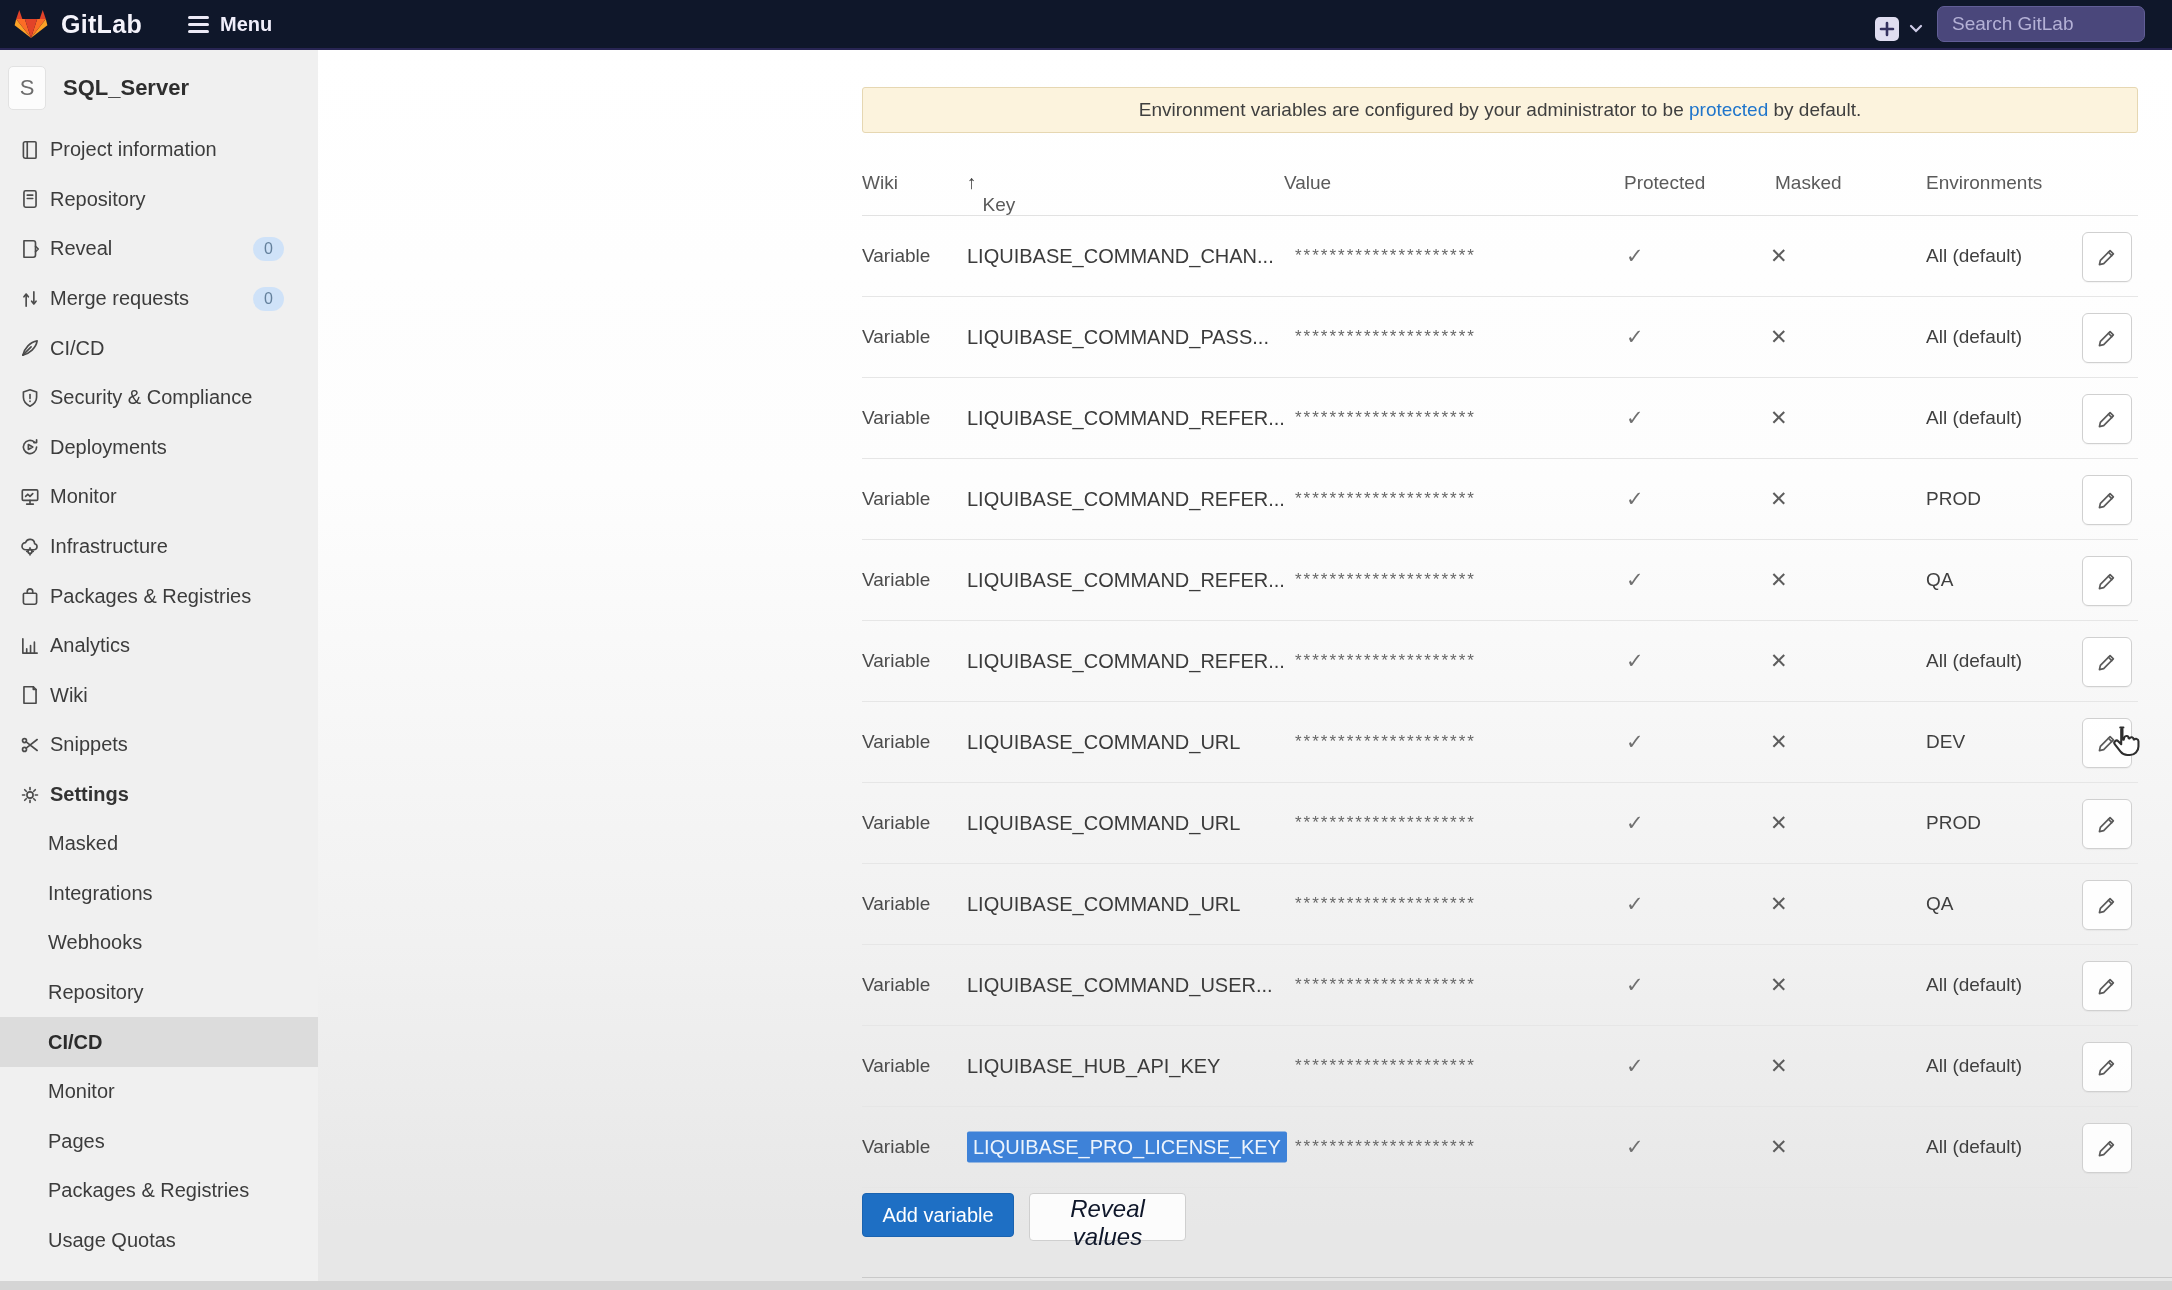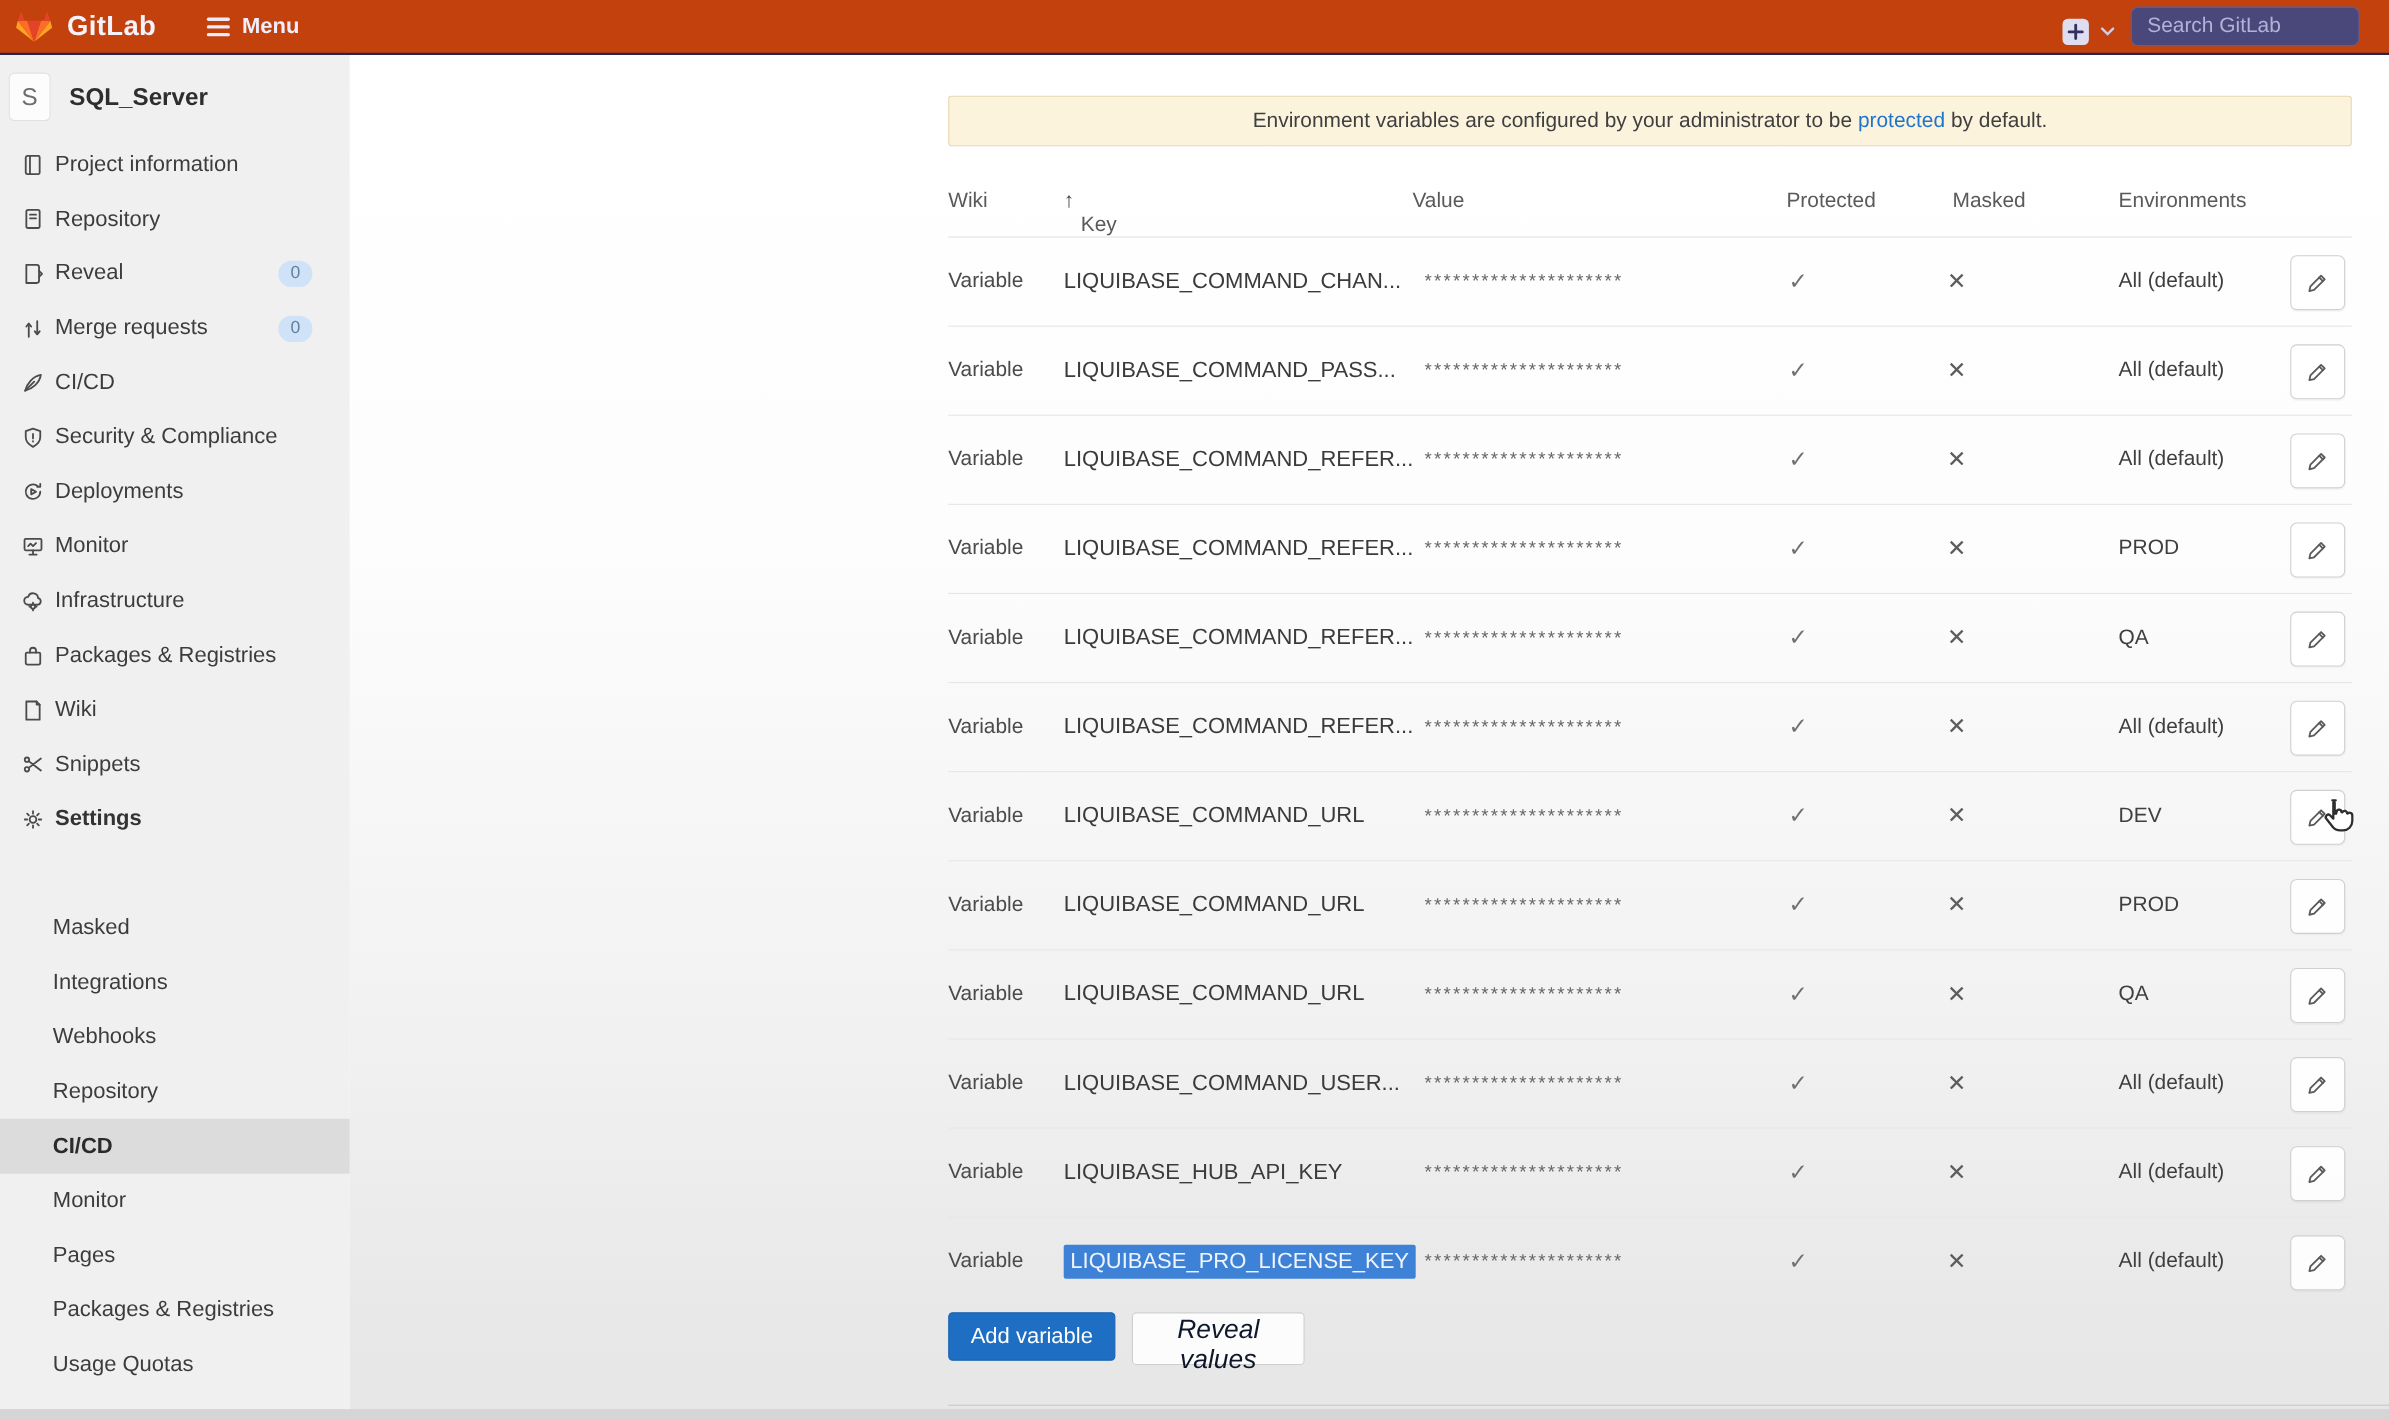--- a/index.html
+++ b/index.html
@@ -1,20 +1,20 @@
 <!DOCTYPE html>
 <html><head>
 <meta charset="utf-8">
 <style>
   html,body{margin:0;padding:0;background:#fff;}
   .screen{position:relative;width:2172px;height:1290px;overflow:hidden;
           font-family:"Liberation Sans",sans-serif;background:#ffffff;}
 
   
-  .topbar{position:absolute;left:0;top:0;width:100%;height:50px;background:#c2410c;
+  .topbar{position:absolute;left:0;top:0;width:100%;height:50px;background:#0f172a;
           border-bottom:2px solid #282553;display:flex;align-items:center;
           padding:0 27px 0 14px;box-sizing:border-box;}
   .logo-link{display:flex;align-items:center;gap:13px;}
   .brand{color:#f4f3fb;font-size:25px;font-weight:600;letter-spacing:.3px;}
   .menu-btn{display:flex;align-items:center;gap:11px;margin-left:46px;cursor:pointer;}
   .burger{display:flex;flex-direction:column;gap:4px;}
   .burger i{display:block;width:21px;height:3px;background:#eceaf6;border-radius:2px;}
   .menu-label{color:#f0eefb;font-size:20px;font-weight:700;}
   .tb-right{margin-left:auto;display:flex;align-items:flex-end;gap:14px;}
   .plusbox{display:flex;align-items:center;gap:9px;cursor:pointer;}
@@ -232,20 +232,30 @@
               <path d="M5 7.5h10a1 1 0 0 1 1 1V16a1.5 1.5 0 0 1-1.5 1.5h-9A1.5 1.5 0 0 1 4 16V8.5a1 1 0 0 1 1-1z"></path>
               <path d="M7.5 7.5V6a2.5 2.5 0 0 1 5 0v1.5"></path>
             </svg>
           </span>
           <span class="lbl">Packages &amp; Registries</span>
 
         </li>
         <li>
           <span class="ico">
             <svg viewBox="0 0 20 20" width="22" height="22" fill="none" stroke="#4b4b4b" stroke-width="1.5" stroke-linecap="round" stroke-linejoin="round">
+              <path d="M3.5 3.5v13h13"></path>
+              <path d="M7 16.5v-4M10.5 16.5v-7M14 16.5v-10"></path>
+            </svg>
+          </span>
+          <span class="lbl">Analytics</span>
+
+        </li>
+        <li>
+          <span class="ico">
+            <svg viewBox="0 0 20 20" width="22" height="22" fill="none" stroke="#4b4b4b" stroke-width="1.5" stroke-linecap="round" stroke-linejoin="round">
               <path d="M4.5 2.5H13l2.5 2.5v12.5h-11z"></path>
               <path d="M13 2.5V5h2.5"></path>
             </svg>
           </span>
           <span class="lbl">Wiki</span>
 
         </li>
         <li>
           <span class="ico">
             <svg viewBox="0 0 20 20" width="22" height="22" fill="none" stroke="#4b4b4b" stroke-width="1.5" stroke-linecap="round" stroke-linejoin="round">

